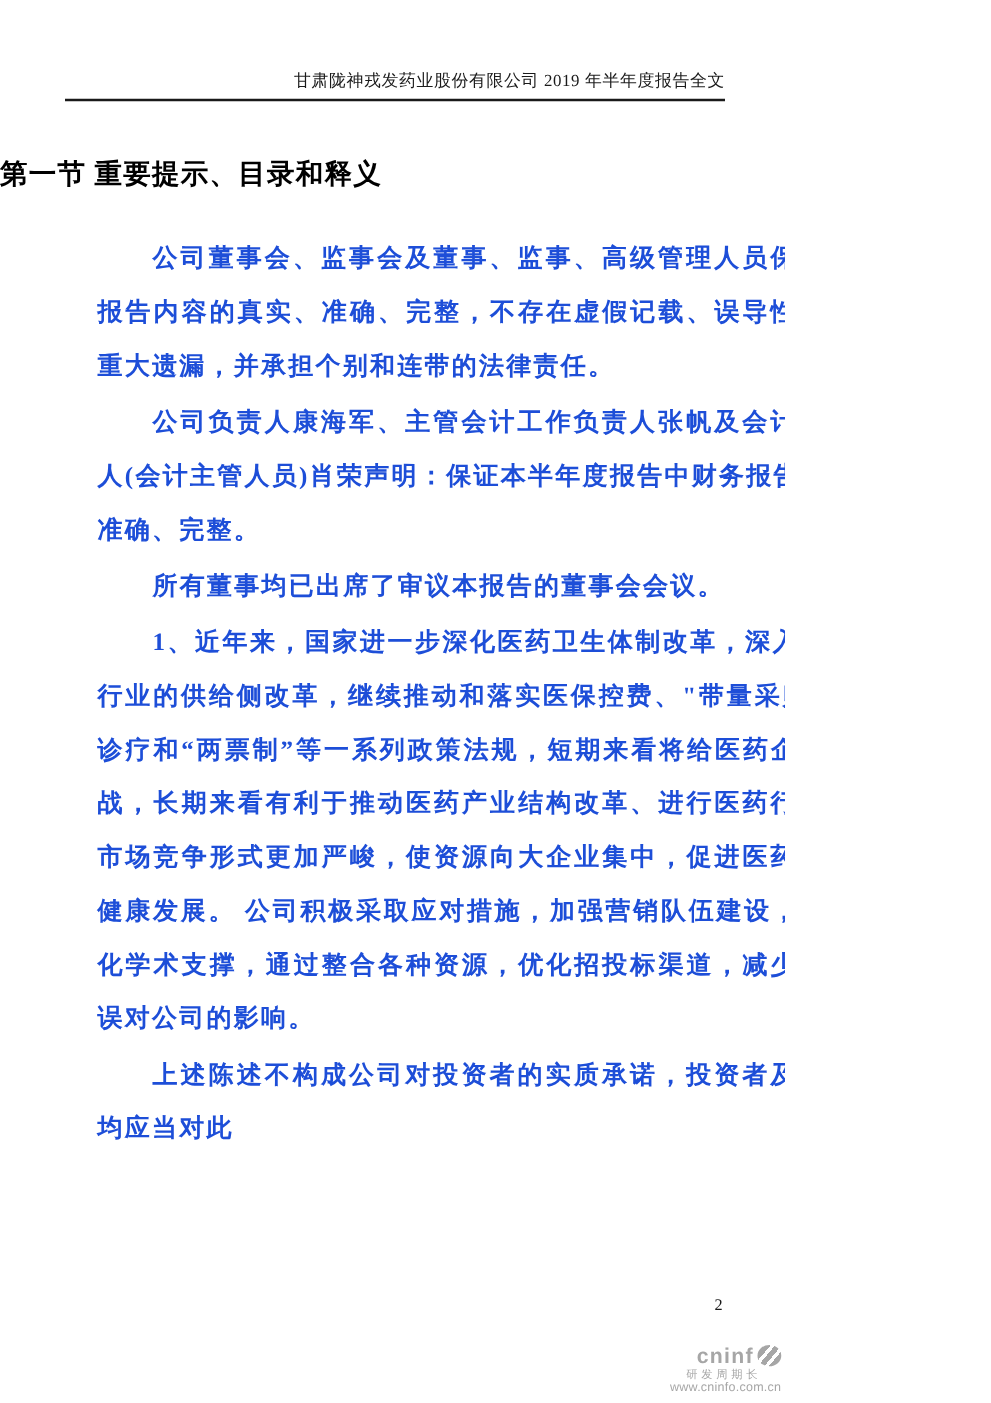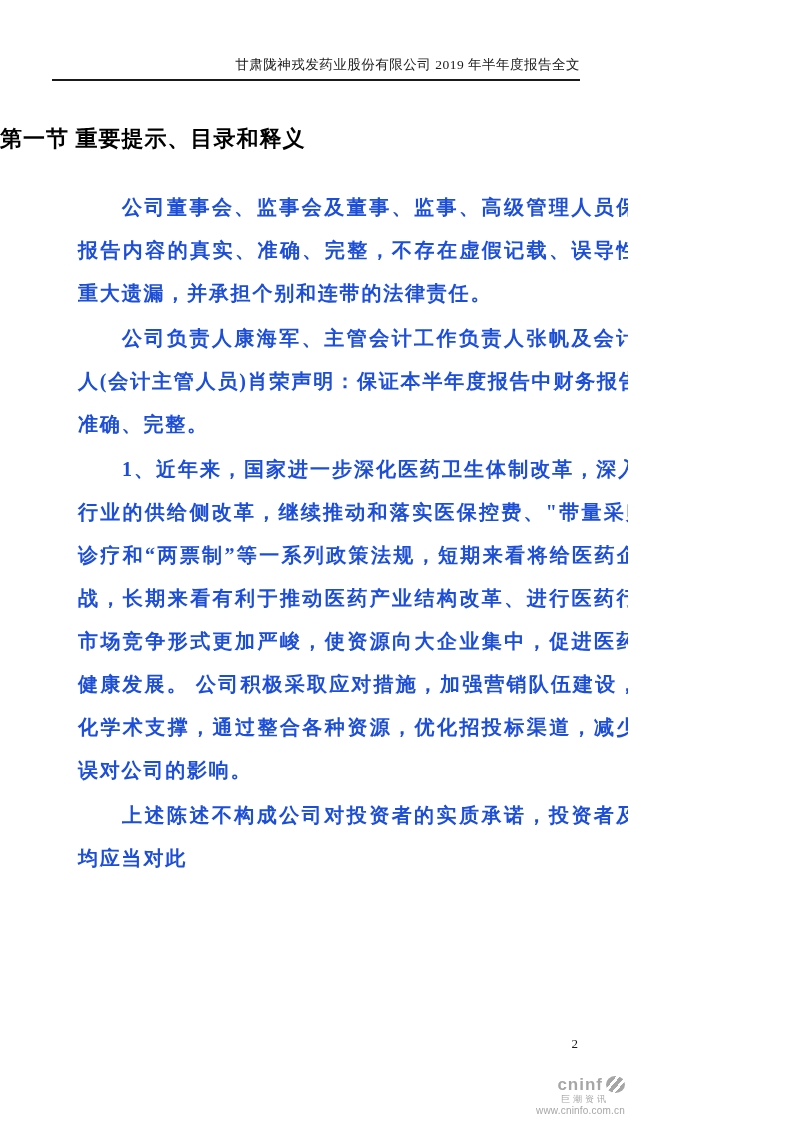--- a/index.html
+++ b/index.html
@@ -112,28 +112,29 @@
 
   <div class="header">
     <span>甘肃陇神戎发药业股份有限公司 2019 年半年度报告全文</span>
   </div>
 
   <h1 class="section-title">第一节 重要提示、目录和释义</h1>
 
   <div class="body-text">
     <p>公司董事会、监事会及董事、监事、高级管理人员保证半年度报告内容的真实、准确、完整，不存在虚假记载、误导性陈述或者重大遗漏，并承担个别和连带的法律责任。</p>
     <p>公司负责人康海军、主管会计工作负责人张帆及会计机构负责人(会计主管人员)肖荣声明：保证本半年度报告中财务报告的真实、准确、完整。</p>
+    <p>所有董事均已出席了审议本报告的董事会会议。</p>
     <p>1、近年来，国家进一步深化医药卫生体制改革，深入开展医药行业的供给侧改革，继续推动和落实医保控费、"带量采购"、分级诊疗和“两票制”等一系列政策法规，短期来看将给医药企业带来挑战，长期来看有利于推动医药产业结构改革、进行医药行业洗牌，市场竞争形式更加严峻，使资源向大企业集中，促进医药行业持续健康发展。 公司积极采取应对措施，加强营销队伍建设，提升专业化学术支撑，通过整合各种资源，优化招投标渠道，减少招投标失误对公司的影响。</p>
     <p>上述陈述不构成公司对投资者的实质承诺，投资者及相关人士均应当对此</p>
   </div>
 
   <div class="page-number">2</div>
 
   <div class="cninfo-logo">
     <div class="logo-row">
       <span class="logo-brand">cninf</span>
       <span class="logo-swirl"></span>
     </div>
-    <div class="logo-cn">巨潮资讯</div>
+    <div class="logo-cn">研发周期长</div>
     <div class="logo-url">www.cninfo.com.cn</div>
   </div>
 
 </div>
 
 </body></html>

